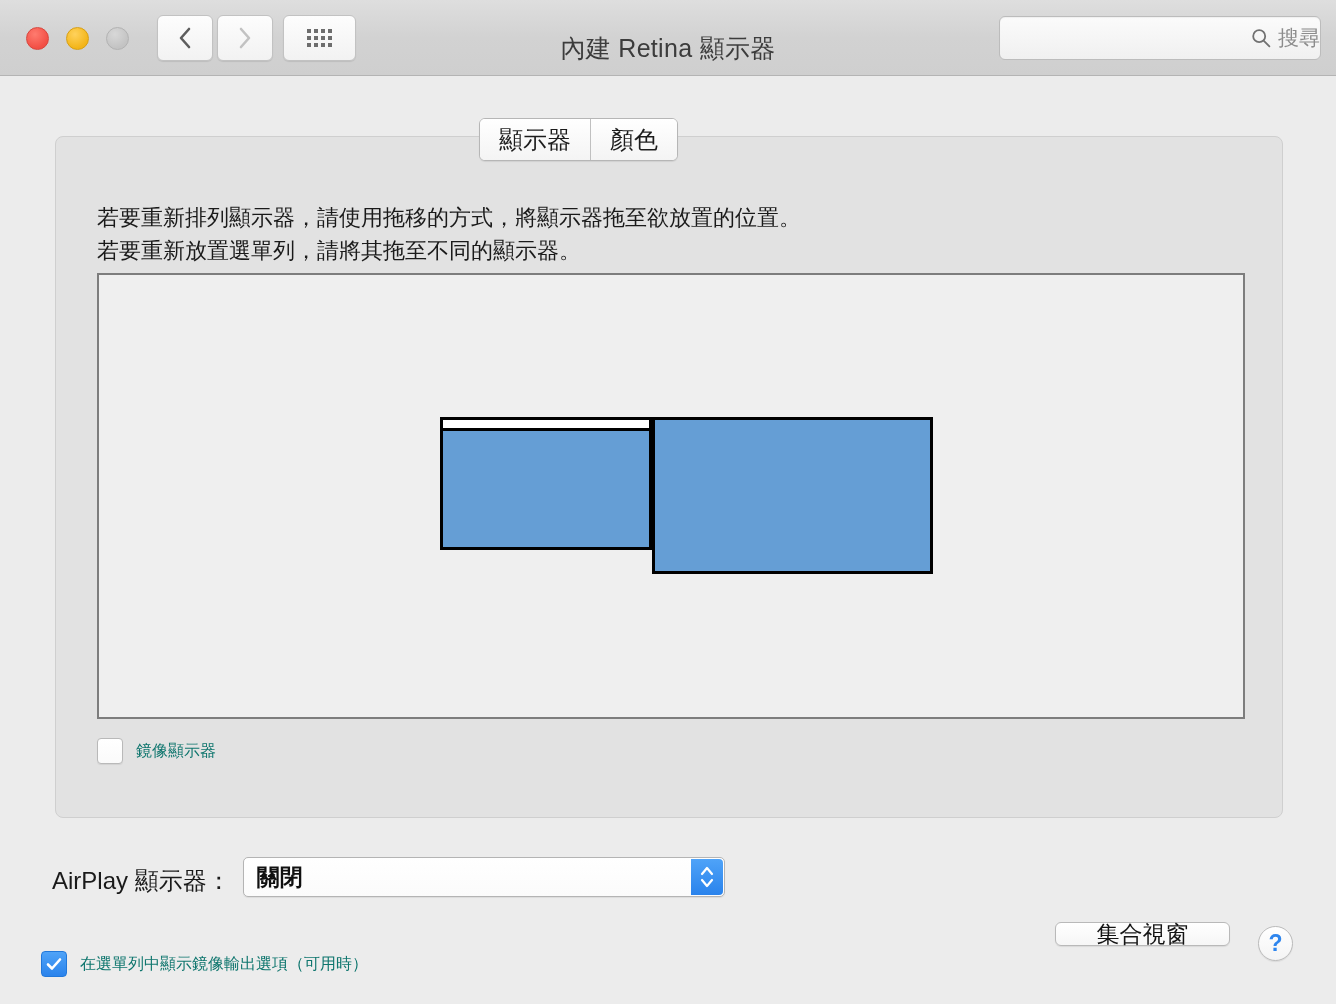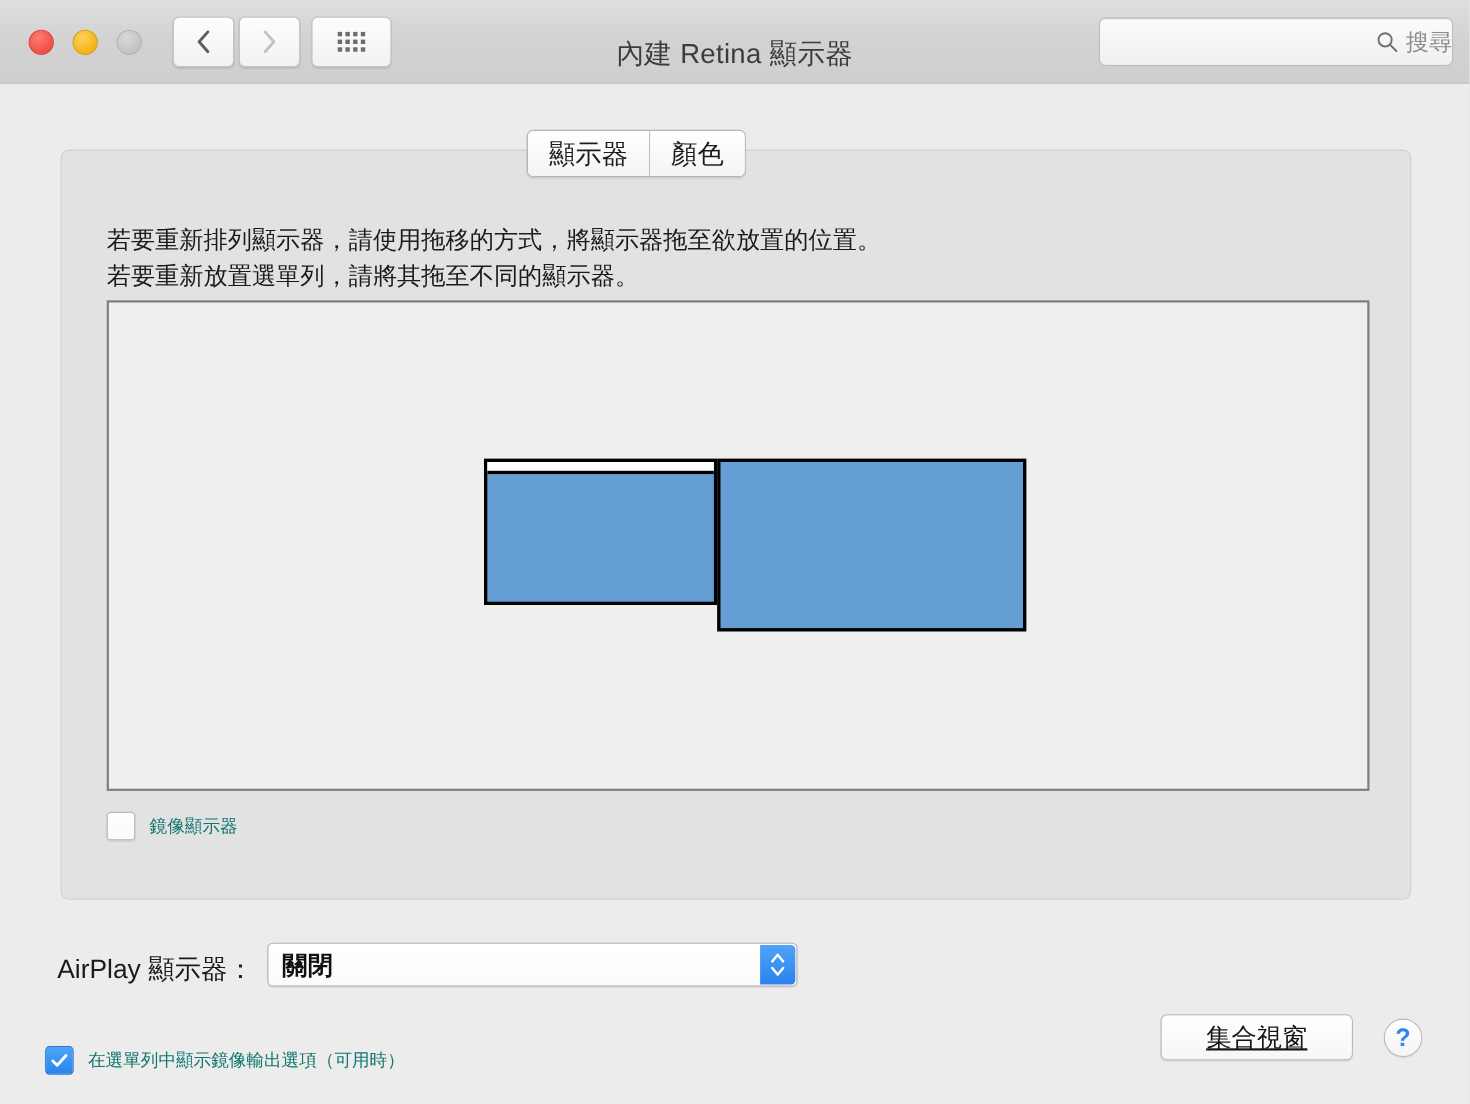--- a/index.html
+++ b/index.html
@@ -299,33 +299,32 @@
     top: 928px;
     display: flex;
     align-items: center;
     margin-top: 23px;
   }
   .gather-btn {
     position: absolute;
     left: 1055px;
     top: 922px;
     width: 175px;
-    height: 42px;
+    height: 24px;
     background: linear-gradient(to bottom, #ffffff 0%, #f6f6f6 100%);
     border: 1px solid #b9b9b9;
     border-radius: 6px;
     box-shadow: 0 1px 1px rgba(0,0,0,0.08);
     display: flex;
     align-items: center;
     justify-content: center;
     font-size: 23px;
     color: #141414;
     box-sizing: border-box;
     cursor: default;
-    text-decoration: underline;
   }
   .help-btn {
     position: absolute;
     left: 1258px;
     top: 926px;
     width: 35px;
     height: 35px;
     border-radius: 50%;
     background: linear-gradient(to bottom, #ffffff 0%, #f4f4f4 100%);
     border: 1px solid #bbbbbb;

